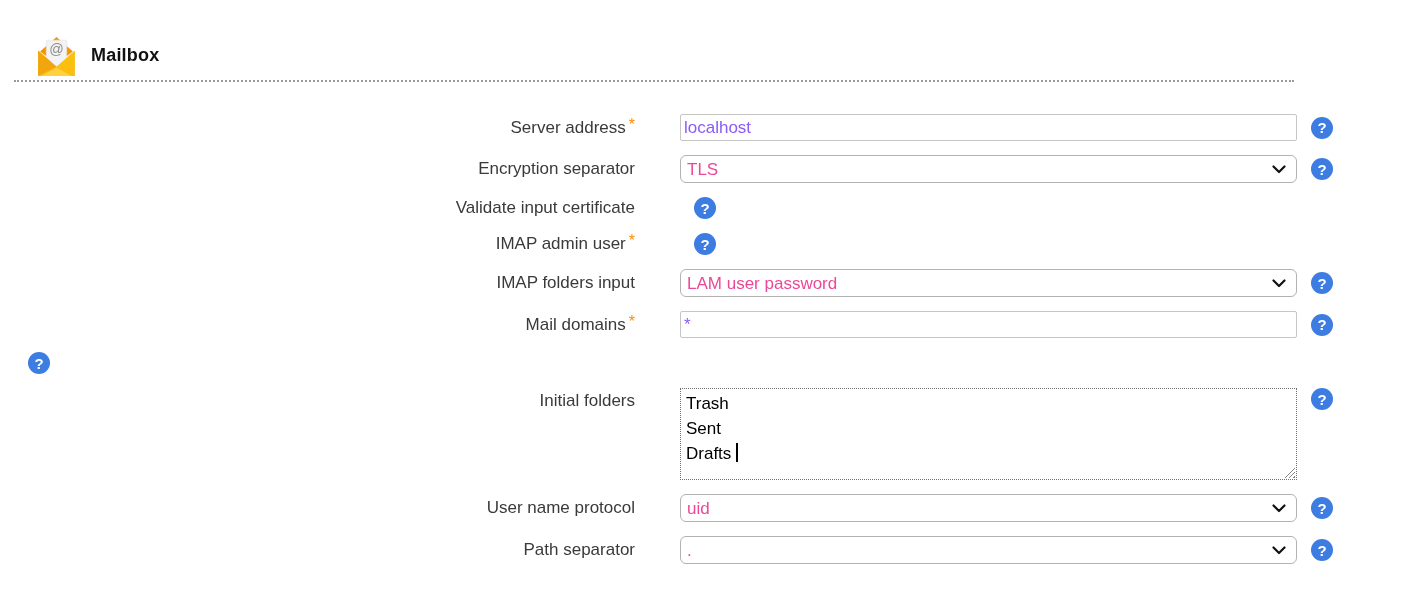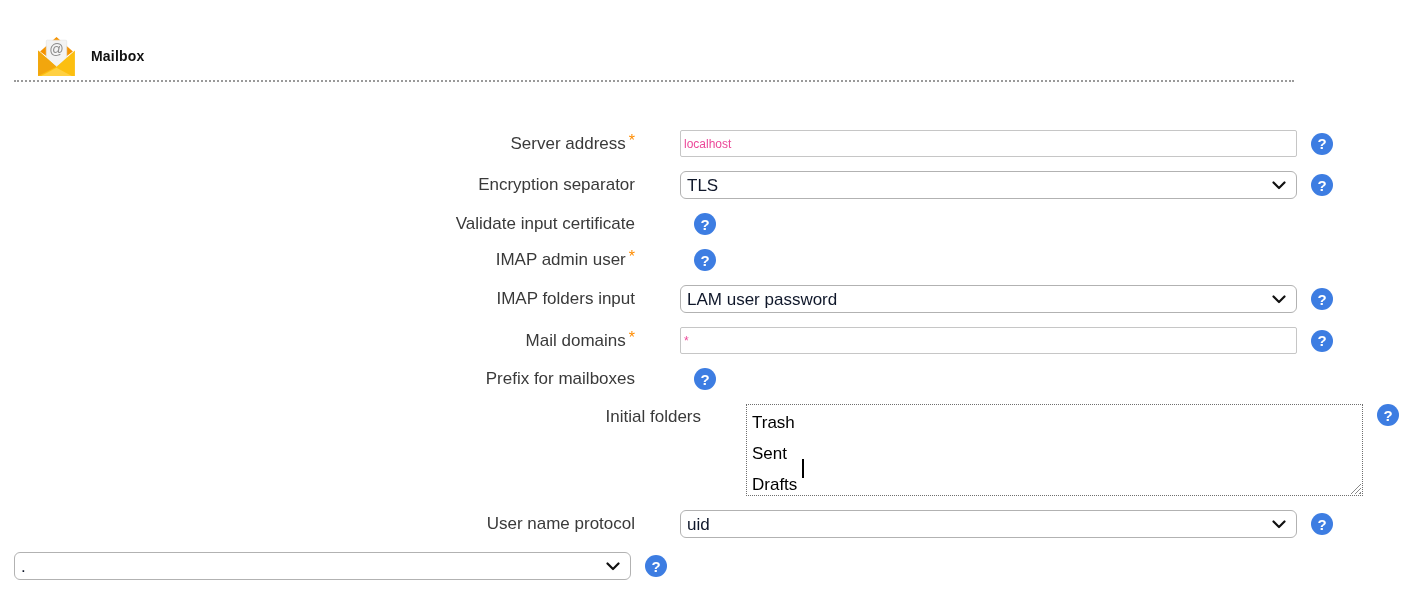--- a/index.html
+++ b/index.html
@@ -17,34 +17,34 @@
   .header {
     display: flex;
     align-items: center;
     gap: 12px;
     padding: 33px 0 2px 20px;
     width: 1280px;
     border-bottom: 2px dotted #9a9a9a;
   }
   .mail-icon { width: 45px; height: 45px; flex: 0 0 auto; }
   .header-title {
-    font-size: 14px;
+    font-size: 18px;
     font-weight: bold;
     color: #111;
     letter-spacing: 0.2px;
   }
 
   
-  .form { margin-top: 48px; }
+  .form { margin-top: 32px; }
   .row {
     display: flex;
     align-items: center;
     margin-bottom: 14px;
   }
-  .row.top { align-items: flex-start; justify-content: flex-end; }
+  .row.top { align-items: flex-start; }
   .row-label {
     width: 666px;
     padding-right: 45px;
     text-align: right;
     font-size: 17px;
     color: #3a3a3a;
     line-height: 22px;
     white-space: nowrap;
   }
   .row.top .row-label { padding-top: 2px; }
@@ -55,50 +55,50 @@
     line-height: 16px;
     margin-left: 3px;
   }
   .ctrl { width: 617px; position: relative; flex: 0 0 auto; }
 
   input.txt {
     width: 100%; height: 27px;
     border: 1px solid #c6c6c6;
     border-radius: 2px;
     font-family: inherit;
-    font-size: 12px;
+    font-size: 17px;
     padding: 1px 3px;
-    color: #ec4899;
+    color: #8b5cf6;
     background: #fff;
   }
   select.sel {
     width: 100%; height: 28px;
     -webkit-appearance: none; -moz-appearance: none; appearance: none;
     border: 1px solid #b2b2b2;
     border-radius: 6px;
     background: #fff;
     font-family: inherit;
     font-size: 17px;
     padding: 1px 30px 1px 6px;
-    color: #0f172a;
+    color: #ec4899;
   }
   .chev {
     position: absolute;
     right: 11px; top: 50%;
     margin-top: -4px;
     width: 14px; height: 9px;
     pointer-events: none;
   }
   textarea.ta {
     width: 100%; height: 92px;
     border: 1px dotted #6f6f6f;
     background: #fff;
     font-family: inherit;
     font-size: 17px;
-    line-height: 31px;
+    line-height: 25px;
     padding: 2px 5px;
     resize: none;
     color: #000;
     outline: none;
     display: block;
   }
   .resize-grip {
     position: absolute;
     right: 2px; bottom: 2px;
     width: 11px; height: 11px;
@@ -189,21 +189,20 @@
 
     <div class="row">
       <div class="row-label"><span>Mail domains</span><span class="req" style="color: rgb(255, 140, 0);">*</span></div>
       <div class="ctrl">
         <input class="txt" type="text" value="*" style="">
       </div>
       <div class="help" style="background: rgb(61, 125, 226);">?</div>
     </div>
 
     <div class="row">
-      <div class="row-label"><span>Prefix for mailboxes</span></div>
       <div class="help" style="background: rgb(61, 125, 226);">?</div>
     </div>
 
     <div class="row top">
       <div class="row-label"><span>Initial folders</span></div>
       <div class="ctrl">
         <textarea class="ta" spellcheck="false" style="">Trash
 Sent
 Drafts</textarea>
         <div class="caret"></div>
@@ -217,20 +216,21 @@
       <div class="ctrl">
         <select class="sel"><option>uid</option></select>
         <svg class="chev" viewBox="0 0 14 9">
             <polyline points="1.5,1.5 7,7 12.5,1.5" fill="none" stroke="#111" stroke-width="2.2" stroke-linecap="round" stroke-linejoin="round"></polyline>
           </svg>
       </div>
       <div class="help" style="background: rgb(61, 125, 226);">?</div>
     </div>
 
     <div class="row">
+      <div class="row-label"><span>Path separator</span></div>
       <div class="ctrl">
         <select class="sel"><option>.</option></select>
         <svg class="chev" viewBox="0 0 14 9">
             <polyline points="1.5,1.5 7,7 12.5,1.5" fill="none" stroke="#111" stroke-width="2.2" stroke-linecap="round" stroke-linejoin="round"></polyline>
           </svg>
       </div>
       <div class="help" style="background: rgb(61, 125, 226);">?</div>
     </div>
 
   </div>

